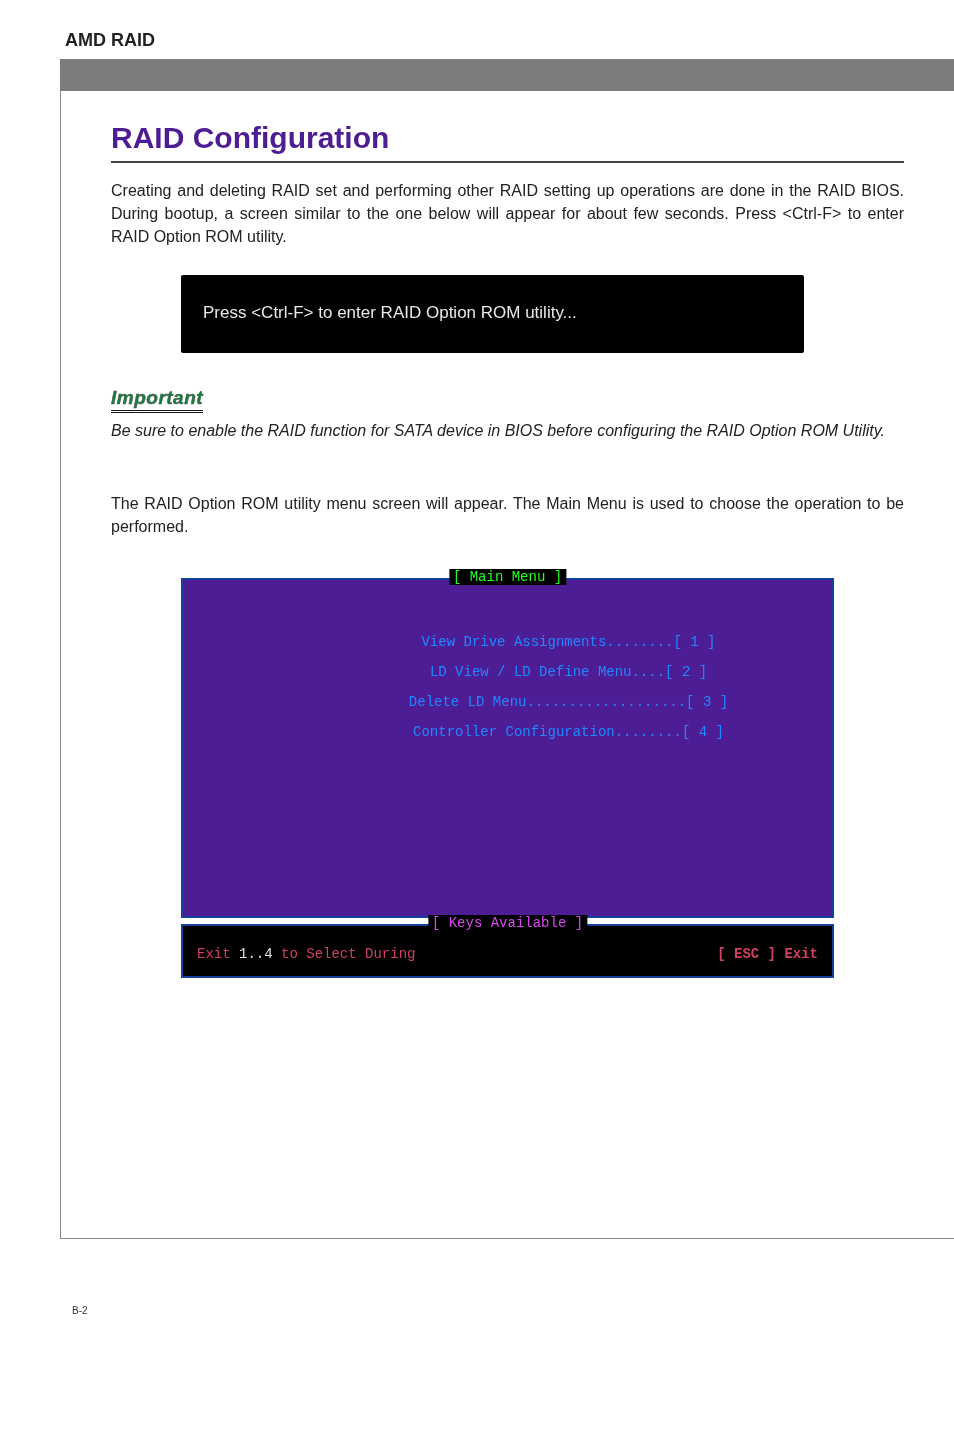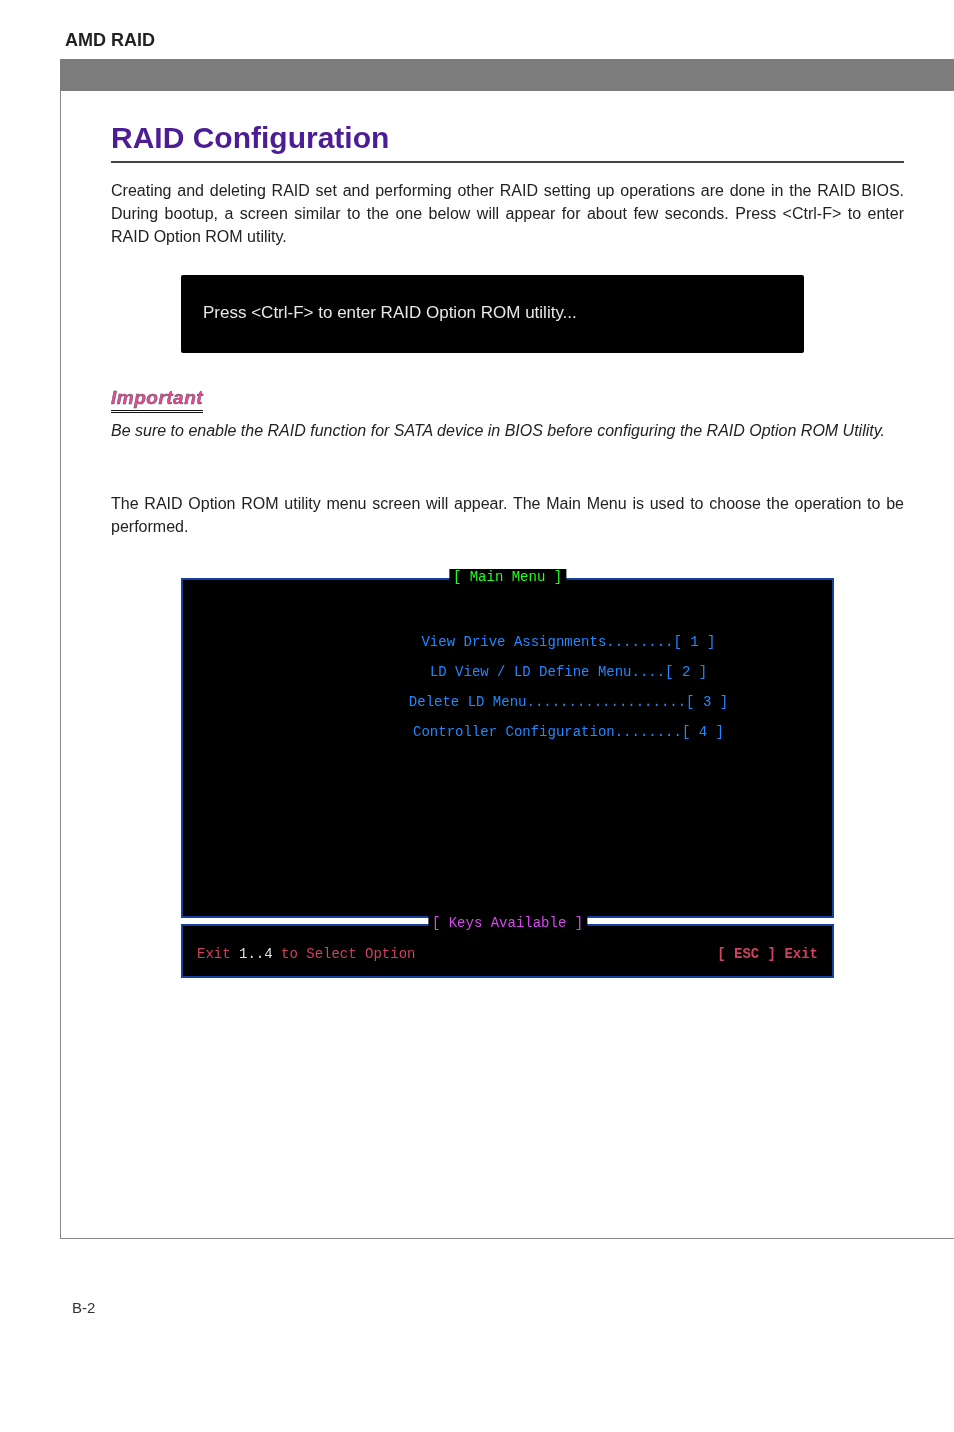--- a/index.html
+++ b/index.html
@@ -60,21 +60,21 @@
     margin: 0 100px 34px 70px;
     border-radius: 2px;
   }
 
   .important-label {
     font-family: "Arial Black", Arial, sans-serif;
     font-size: 19px;
     font-style: italic;
     font-weight: 900;
     letter-spacing: 0.5px;
-    color: #ec4899;
+    color: #15803d;
     display: inline-block;
     border-bottom: 3px double #111;
     padding-bottom: 1px;
     margin-bottom: 6px;
     -webkit-text-stroke: 0.5px #555;
   }
 
   .note-text {
     font-size: 16px;
     font-style: italic;
@@ -90,21 +90,21 @@
     margin-bottom: 40px;
   }
 
   
   .bios-wrap {
     margin: 0 70px;
   }
 
   .bios-box {
     border: 2px solid #1640a0;
-    background: #000000;
+    background: #4c1d95;
     position: relative;
     padding: 40px 10px 60px 2px;
     min-height: 340px;
   }
 
   .box-title {
     position: absolute;
     top: -11px;
     left: 50%;
     transform: translateX(-50%);
@@ -154,21 +154,21 @@
     font-size: 14px;
   }
   .keys-left { color: #d04060; }
   .keys-num  { color: #e0e0e0; font-family: Liberation Mono, monospace; }
   .keys-right { color: #d04060; font-weight: bold; }
 
   .page-num {
     position: absolute;
     left: 72px;
     bottom: 24px;
-    font-size: 15px;
+    font-size: 10px;
     color: #333;
   }
 </style>
 </head>
 <body>
 
 <div class="page">
 
   <div class="header-row">
     <span>AMD RAID</span>
@@ -201,21 +201,21 @@
           <div class="menu-item">LD View / LD Define Menu....[  2  ]</div>
           <div class="menu-item">Delete LD Menu...................[  3  ]</div>
           <div class="menu-item">Controller Configuration........[  4  ]</div>
         </div>
       </div>
 
       <div class="keys-box">
         <div class="keys-title">[ Keys Available ]</div>
         <div class="keys-row">
           <span class="keys-left">
-            <span>Exit </span><span class="keys-num">1..4</span><span> to Select Option</span>
+            <span>Exit </span><span class="keys-num">1..4</span><span> to Select During</span>
           </span>
           <span class="keys-right">[ ESC ]  Exit</span>
         </div>
       </div>
 
     </div>
 
   </div>
 
   <div class="page-num">B-2</div>

